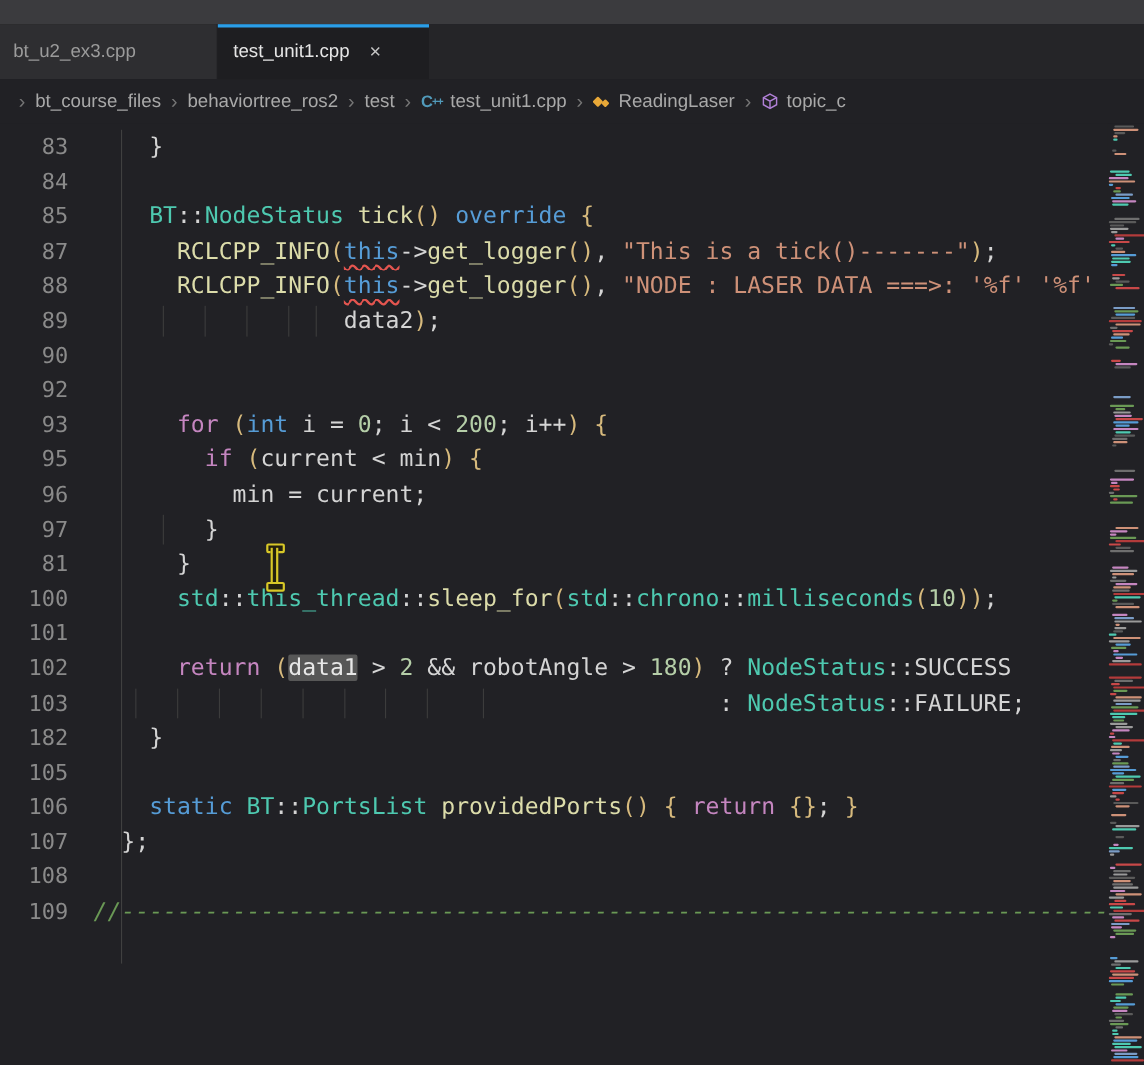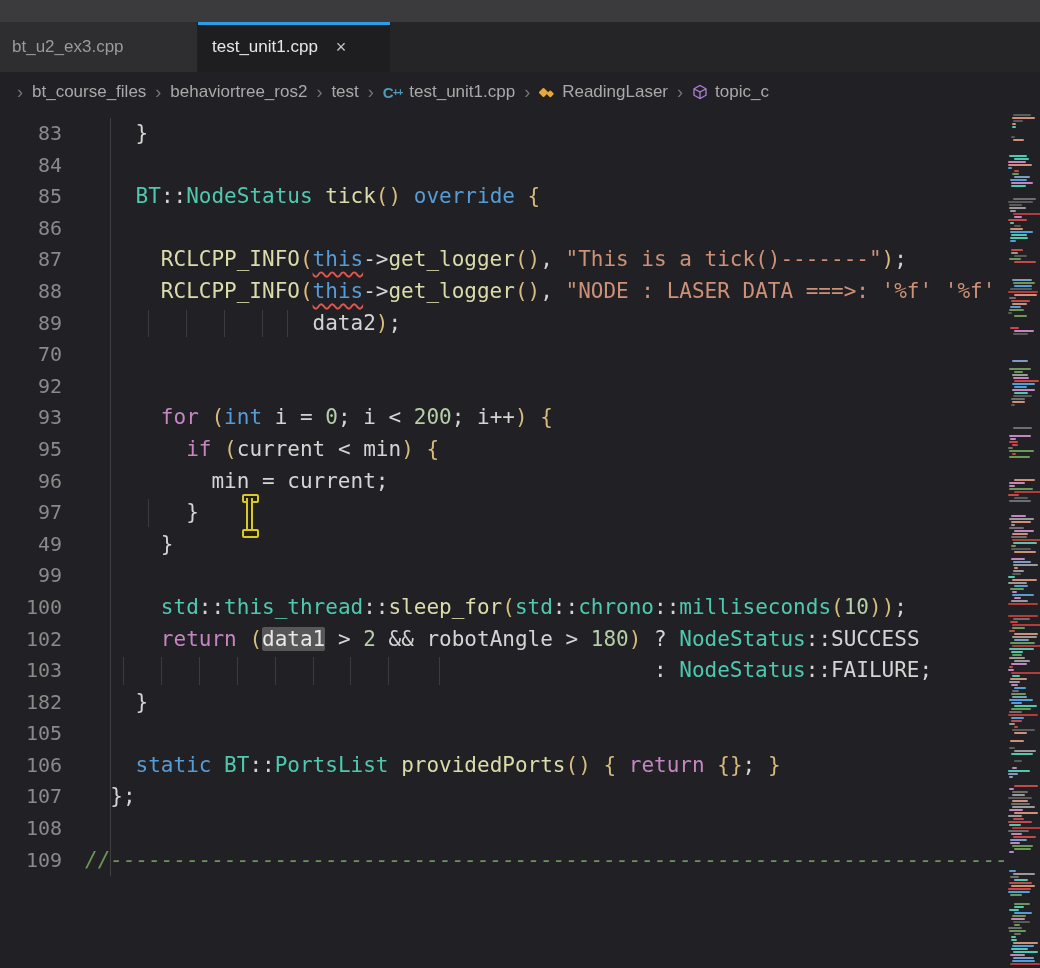--- a/index.html
+++ b/index.html
@@ -120,33 +120,32 @@
         <span>topic_c</span>
       </span>
     </div>
 
   <div class="editor">
     <div class="class-guide"></div>
     <div class="codeblock" id="codeblock">
         <div class="line"><span class="ln">83</span><span class="codetxt"><span class="tok p">    }</span></span></div>
         <div class="line"><span class="ln">84</span><span class="codetxt"></span></div>
         <div class="line"><span class="ln">85</span><span class="codetxt"><span class="tok p">    </span><span class="tok t">BT</span><span class="tok p">::</span><span class="tok t">NodeStatus</span><span class="tok p"> </span><span class="tok f">tick</span><span class="tok g">()</span><span class="tok p"> </span><span class="tok k">override</span><span class="tok p"> </span><span class="tok g">{</span></span></div>
-        <div class="line"><span class="ln">86</span><span class="codetxt"></span></div>
         <div class="line"><span class="ln">87</span><span class="codetxt"><span class="tok p">      </span><span class="tok f">RCLCPP_INFO</span><span class="tok g">(</span><span class="tok k sq">this</span><span class="tok p">-&gt;</span><span class="tok f">get_logger</span><span class="tok g">()</span><span class="tok p">, </span><span class="tok s">"This is a tick()-------"</span><span class="tok g">)</span><span class="tok p">;</span></span></div>
         <div class="line"><span class="ln">88</span><span class="codetxt"><span class="tok p">      </span><span class="tok f">RCLCPP_INFO</span><span class="tok g">(</span><span class="tok k sq">this</span><span class="tok p">-&gt;</span><span class="tok f">get_logger</span><span class="tok g">()</span><span class="tok p">, </span><span class="tok s">"NODE : LASER DATA ===&gt;: '%f' '%f'</span></span></div>
         <div class="line"><span class="ln">89</span><span class="codetxt"><span class="guide" style="left: 63.2px;"></span><span class="guide" style="left: 101.12px;"></span><span class="guide" style="left: 139.04px;"></span><span class="guide" style="left: 176.96px;"></span><span class="guide" style="left: 202.24px;"></span><span class="tok p">                  data2</span><span class="tok g">)</span><span class="tok p">;</span></span></div>
-        <div class="line"><span class="ln">70</span><span class="codetxt"></span></div>
+        <div class="line"><span class="ln">90</span><span class="codetxt"></span></div>
         <div class="line"><span class="ln">92</span></div>
         <div class="line"><span class="ln">93</span><span class="codetxt"><span class="tok p">      </span><span class="tok c">for</span><span class="tok p"> </span><span class="tok g">(</span><span class="tok k">int</span><span class="tok p"> i = </span><span class="tok n">0</span><span class="tok p">; i &lt; </span><span class="tok n">200</span><span class="tok p">; i++</span><span class="tok g">)</span><span class="tok p"> </span><span class="tok g">{</span></span></div>
         <div class="line"><span class="ln">95</span><span class="codetxt"><span class="tok p">        </span><span class="tok c">if</span><span class="tok p"> </span><span class="tok g">(</span><span class="tok p">current &lt; min</span><span class="tok g">)</span><span class="tok p"> </span><span class="tok g">{</span></span></div>
         <div class="line"><span class="ln">96</span><span class="codetxt"><span class="tok p">          min = current;</span></span></div>
         <div class="line"><span class="ln">97</span><span class="codetxt"><span class="guide" style="left: 63.2px;"></span><span class="tok p">        }</span></span></div>
-        <div class="line"><span class="ln">49</span><span class="codetxt"><span class="tok p">      }</span></span></div>
-        <div class="line"><span class="ln">99</span><span class="codetxt"></span></div>
+        <div class="line"><span class="ln">81</span><span class="codetxt"><span class="tok p">      }</span></span></div>
         <div class="line"><span class="ln">100</span><span class="codetxt"><span class="tok p">      </span><span class="tok t">std</span><span class="tok p">::</span><span class="tok t">this_thread</span><span class="tok p">::</span><span class="tok f">sleep_for</span><span class="tok g">(</span><span class="tok t">std</span><span class="tok p">::</span><span class="tok t">chrono</span><span class="tok p">::</span><span class="tok t">milliseconds</span><span class="tok g">(</span><span class="tok n">10</span><span class="tok g">))</span><span class="tok p">;</span></span></div>
+        <div class="line"><span class="ln">101</span><span class="codetxt"></span></div>
         <div class="line"><span class="ln">102</span><span class="codetxt"><span class="tok p">      </span><span class="tok c">return</span><span class="tok p"> </span><span class="tok g">(</span><span class="tok hl">data1</span><span class="tok p"> &gt; </span><span class="tok n">2</span><span class="tok p"> &amp;&amp; robotAngle &gt; </span><span class="tok n">180</span><span class="tok g">)</span><span class="tok p"> ? </span><span class="tok t">NodeStatus</span><span class="tok p">::SUCCESS</span></span></div>
         <div class="line"><span class="ln">103</span><span class="codetxt"><span class="guide" style="left: 37.92px;"></span><span class="guide" style="left: 75.84px;"></span><span class="guide" style="left: 113.76px;"></span><span class="guide" style="left: 151.68px;"></span><span class="guide" style="left: 189.6px;"></span><span class="guide" style="left: 227.52px;"></span><span class="guide" style="left: 265.44px;"></span><span class="guide" style="left: 303.36px;"></span><span class="guide" style="left: 353.92px;"></span><span class="tok p">                                             : </span><span class="tok t">NodeStatus</span><span class="tok p">::FAILURE;</span></span></div>
         <div class="line"><span class="ln">182</span><span class="codetxt"><span class="tok p">    }</span></span></div>
         <div class="line"><span class="ln">105</span><span class="codetxt"></span></div>
         <div class="line"><span class="ln">106</span><span class="codetxt"><span class="tok p">    </span><span class="tok k">static</span><span class="tok p"> </span><span class="tok t">BT</span><span class="tok p">::</span><span class="tok t">PortsList</span><span class="tok p"> </span><span class="tok f">providedPorts</span><span class="tok g">()</span><span class="tok p"> </span><span class="tok g">{</span><span class="tok p"> </span><span class="tok c">return</span><span class="tok p"> </span><span class="tok g">{}</span><span class="tok p">; </span><span class="tok g">}</span></span></div>
         <div class="line"><span class="ln">107</span><span class="codetxt"><span class="tok p">  };</span></span></div>
         <div class="line"><span class="ln">108</span><span class="codetxt"></span></div>
         <div class="line"><span class="ln">109</span><span class="codetxt"><span class="tok cm">//------------------------------------------------------------------------</span></span></div>
       </div>
     <div class="minimap" id="minimap">

